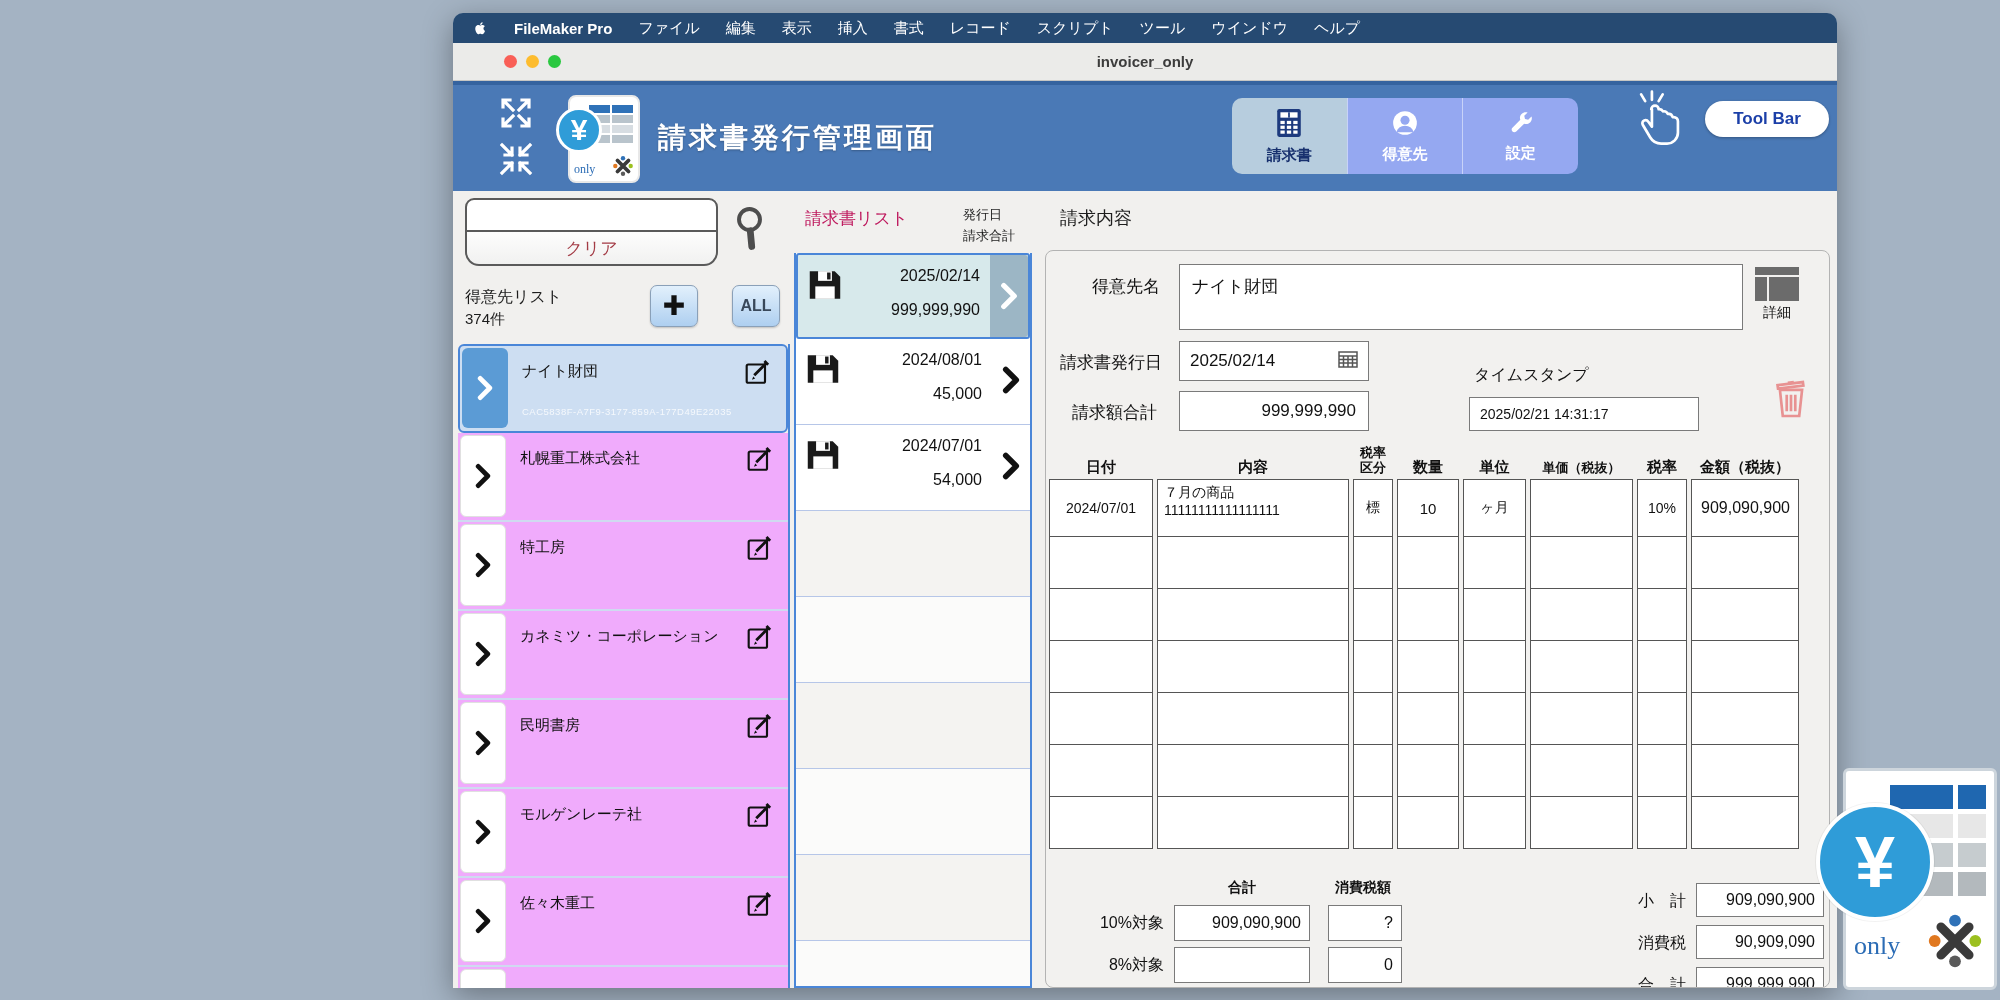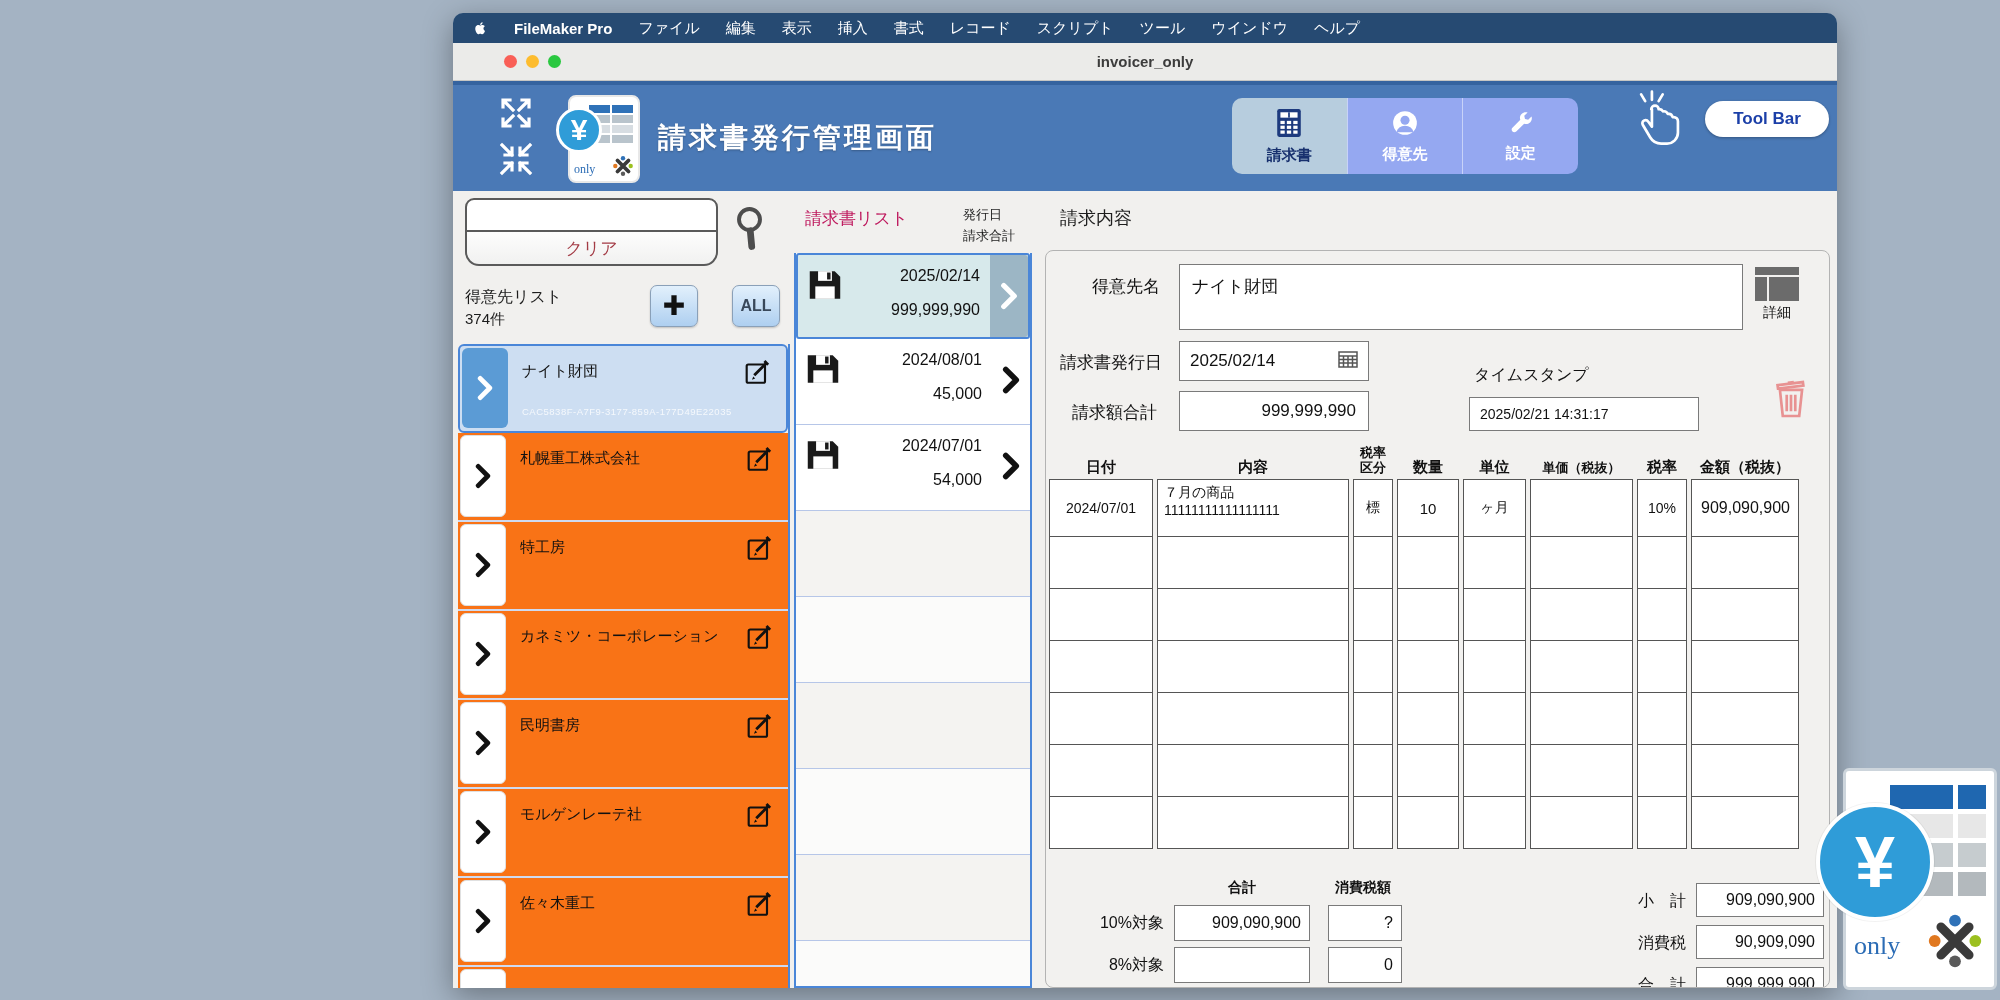--- a/index.html
+++ b/index.html
@@ -42,21 +42,21 @@
   
   .searchbox{position:absolute;left:12px;top:7px;width:253px;height:45px;background:#fff;border:2px solid #5a5a5a;border-radius:9px 9px 0 0;}
   .clearbtn{position:absolute;left:12px;top:39px;width:253px;height:36px;background:linear-gradient(#fdfdfd,#f1f1f0);border:2px solid #5a5a5a;border-radius:0 0 14px 14px;display:flex;align-items:center;justify-content:center;font-size:17px;font-weight:400;color:#a33b45;}
   .mag{position:absolute;left:280px;top:15px;}
   .ltitle{position:absolute;left:12px;top:96px;font-size:16px;color:#1d1d1d;}
   .lcount{position:absolute;left:12px;top:119px;font-size:15px;color:#1d1d1d;}
   .sqbtn{position:absolute;top:94px;width:48px;height:42px;background:linear-gradient(#e2f0fc,#aecff0);border:1px solid #8aa0b8;border-radius:7px;display:flex;align-items:center;justify-content:center;box-shadow:0 1px 2px rgba(0,0,0,.2);}
   .addbtn{left:197px;font-size:27px;font-weight:700;color:#111;}
   .allbtn{left:279px;font-size:16px;font-weight:700;color:#39485a;}
   .clist{position:absolute;left:5px;top:153px;width:332px;height:644px;overflow:hidden;border-right:2px solid #4a86d8;}
-  .crow{position:relative;width:100%;height:89px;background:#f97316;border-bottom:2px solid #cfdaf0;}
+  .crow{position:relative;width:100%;height:89px;background:#f0abfc;border-bottom:2px solid #cfdaf0;}
   .crow .chv{position:absolute;left:2px;top:2px;bottom:3px;width:46px;background:#fff;border:1px solid #e0e0e0;border-radius:6px;display:flex;align-items:center;justify-content:center;color:#111;}
   .crow.sel{background:#cddef2;border:2px solid #4a86d8;border-radius:6px;}
   .crow.sel .chv{background:#5b9bd5;border:none;color:#fff;}
   .crow .cname{position:absolute;left:62px;top:16px;font-size:15px;color:#111;}
   .crow .uuid{position:absolute;left:62px;top:60px;font-size:9.5px;color:rgba(255,255,255,.8);letter-spacing:.5px;}
   .crow .edit{position:absolute;right:14px;top:12px;}
 
   
   .mtitle{position:absolute;left:352px;top:16px;font-size:17px;color:#be185d;}
   .msub{position:absolute;left:510px;top:14px;font-size:13px;line-height:1.6;color:#1d1d1d;}

